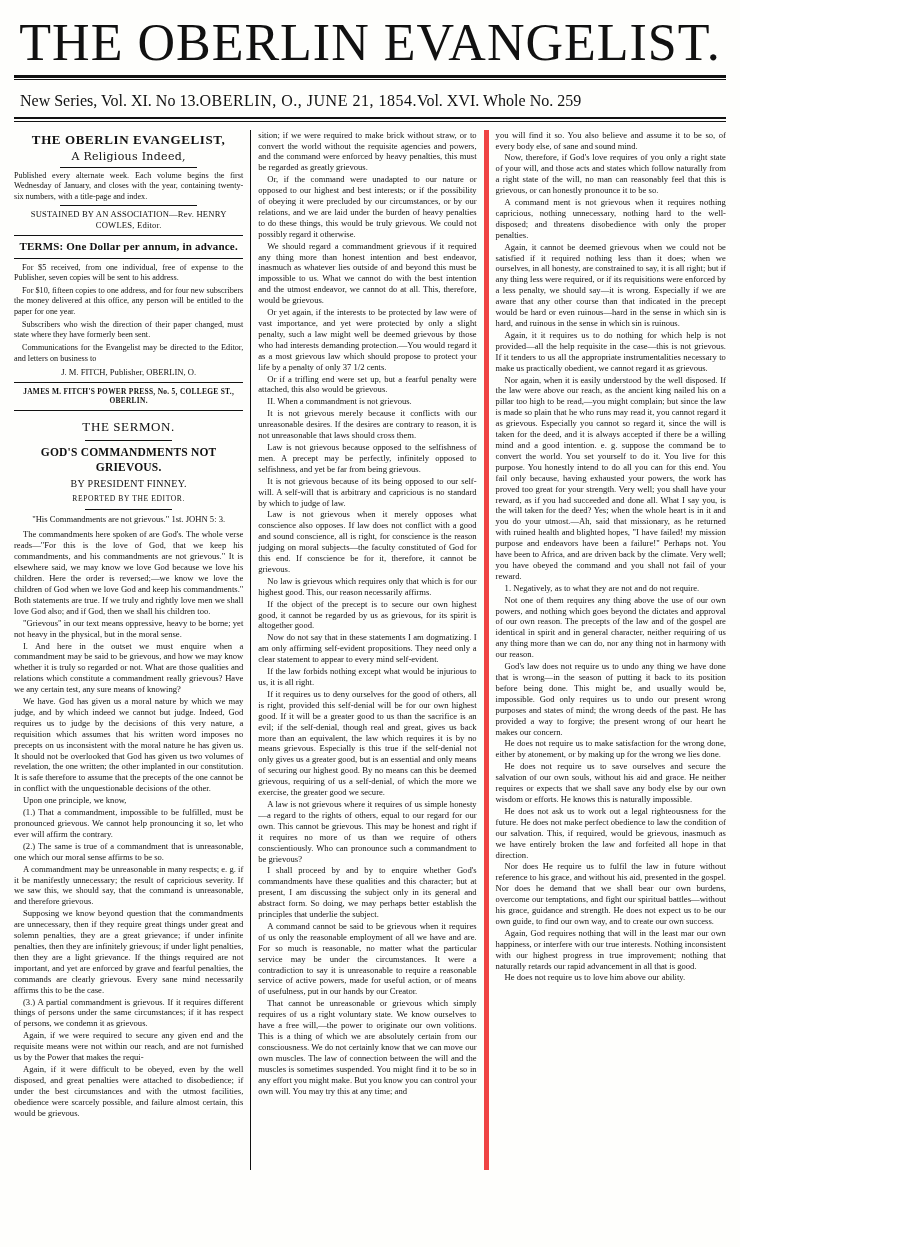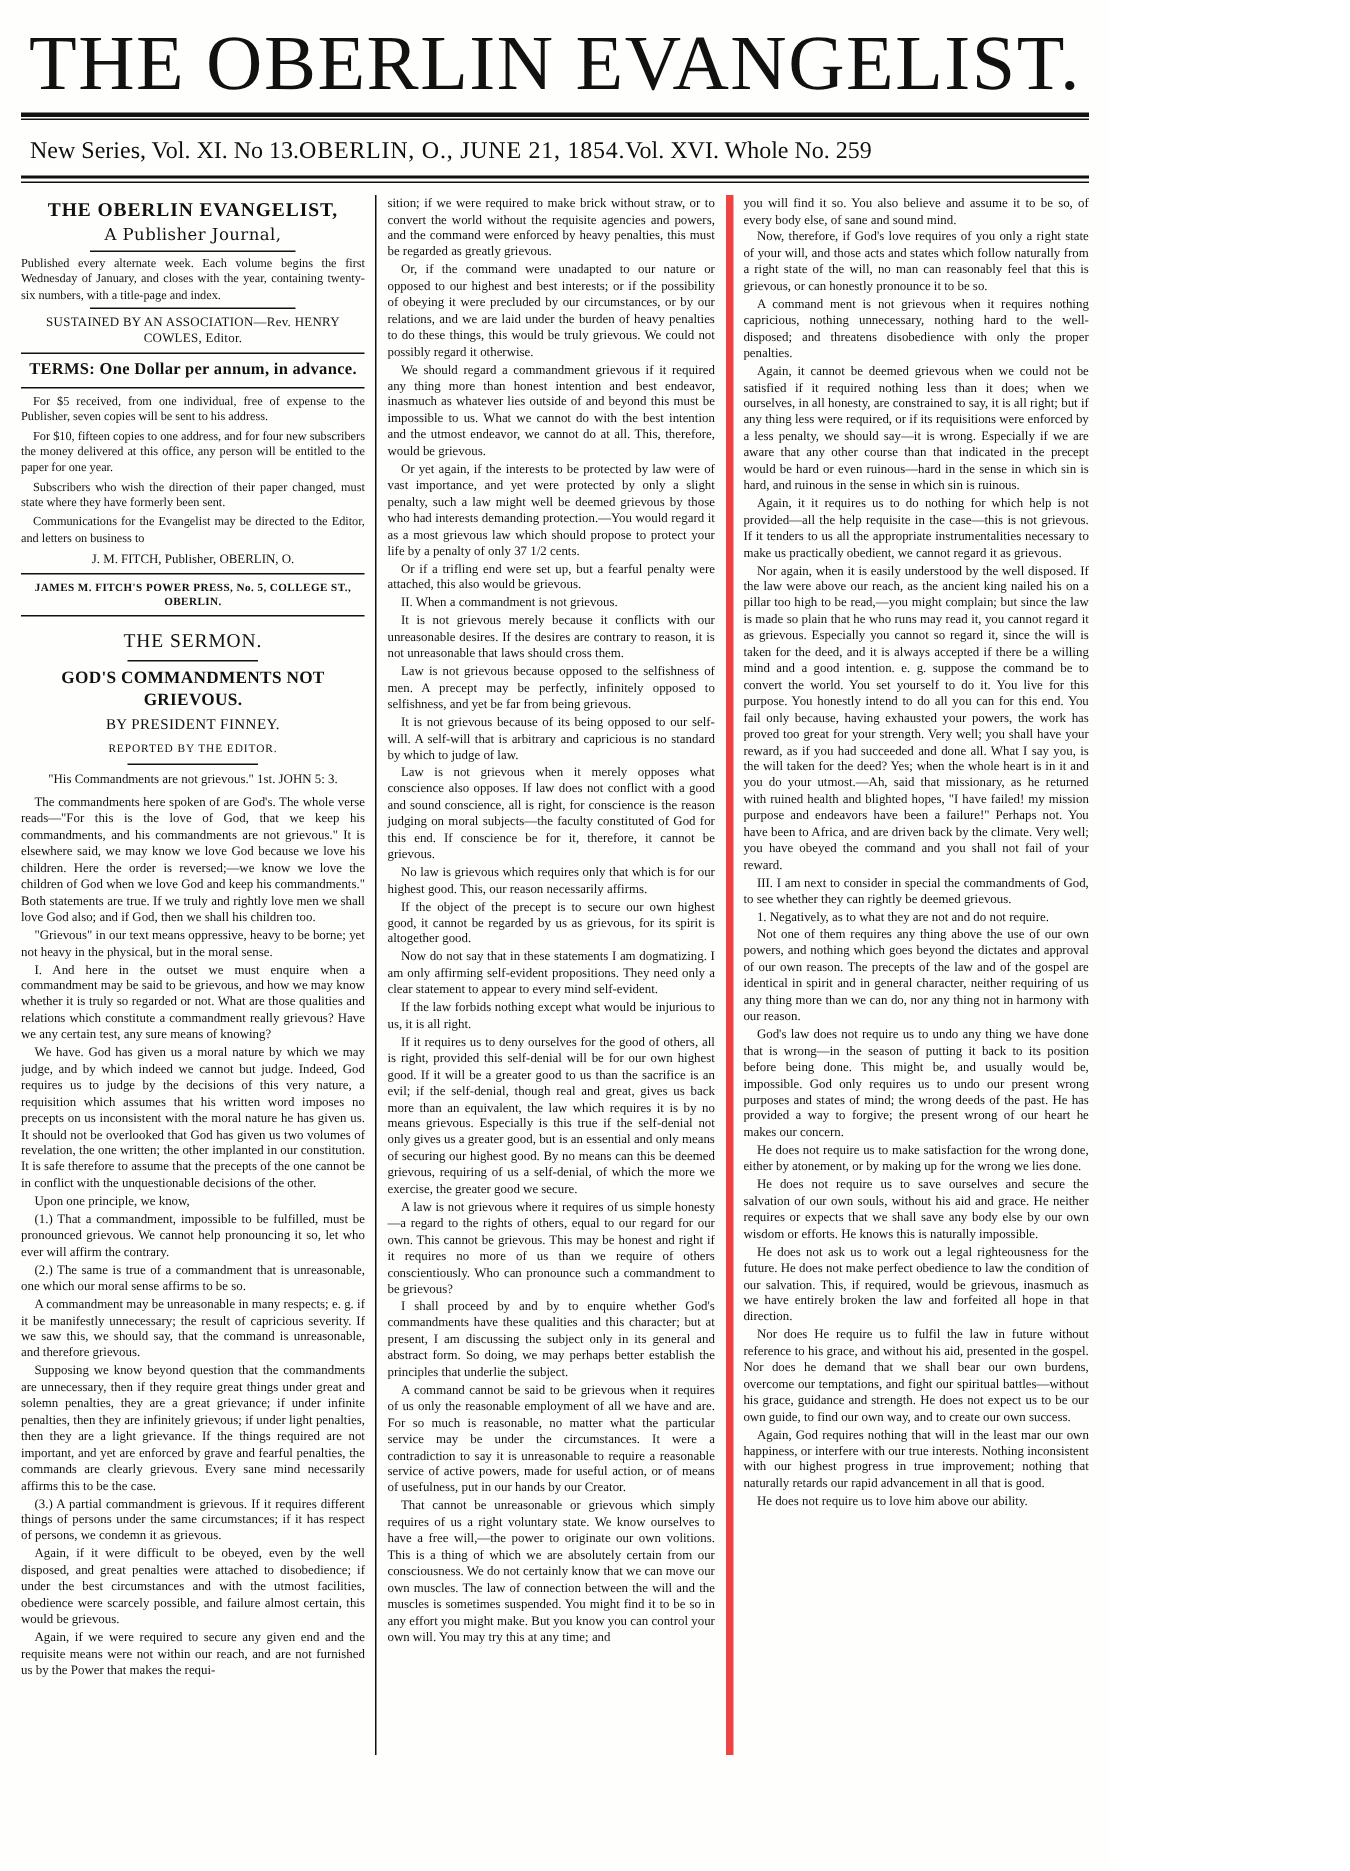--- a/index.html
+++ b/index.html
@@ -203,21 +203,21 @@
   </div>
   <hr class="rule-after-issue">
   <hr class="rule-after-issue2">
 
   <div class="columns">
 
     <div class="col c1">
 
       <div class="nameplate">
         <div class="np-title">THE OBERLIN EVANGELIST,</div>
-        <div class="np-sub">A Publisher Journal,</div>
+        <div class="np-sub">A Religious Indeed,</div>
         <hr class="np-rule">
         <div class="np-body">Published every alternate week.  Each volume begins the first Wednesday of January, and closes with the year, containing twenty-six numbers, with a title-page and index.</div>
         <hr class="np-rule">
         <div class="np-sustained">SUSTAINED BY AN ASSOCIATION—Rev. HENRY COWLES, Editor.</div>
         <hr class="np-rule-full">
         <div class="np-terms">TERMS: One Dollar per annum, in advance.</div>
         <hr class="np-rule-full">
       </div>
 
       <div class="np-item">For $5 received, from one individual, free of expense to the Publisher, seven copies will be sent to his address.</div>
@@ -240,22 +240,22 @@
       <p>The commandments here spoken of are God's.  The whole verse reads—"For this is the love of God, that we keep his commandments, and his commandments are not grievous."  It is elsewhere said, we may know we love God because we love his children.  Here the order is reversed;—we know we love the children of God when we love God and keep his commandments."  Both statements are true.  If we truly and rightly love men we shall love God also; and if God, then we shall his children too.</p>
       <p>"Grievous" in our text means oppressive, heavy to be borne; yet not heavy in the physical, but in the moral sense.</p>
       <p>I. And here in the outset we must enquire when a commandment may be said to be grievous, and how we may know whether it is truly so regarded or not.  What are those qualities and relations which constitute a commandment really grievous?  Have we any certain test, any sure means of knowing?</p>
       <p>We have.  God has given us a moral nature by which we may judge, and by which indeed we cannot but judge.  Indeed, God requires us to judge by the decisions of this very nature, a requisition which assumes that his written word imposes no precepts on us inconsistent with the moral nature he has given us.  It should not be overlooked that God has given us two volumes of revelation, the one written; the other implanted in our constitution.  It is safe therefore to assume that the precepts of the one cannot be in conflict with the unquestionable decisions of the other.</p>
       <p>Upon one principle, we know,</p>
       <p>(1.)  That a commandment, impossible to be fulfilled, must be pronounced grievous.  We cannot help pronouncing it so, let who ever will affirm the contrary.</p>
       <p>(2.)  The same is true of a commandment that is unreasonable, one which our moral sense affirms to be so.</p>
       <p>A commandment may be unreasonable in many respects; e. g. if it be manifestly unnecessary; the result of capricious severity.  If we saw this, we should say, that the command is unreasonable, and therefore grievous.</p>
       <p>Supposing we know beyond question that the commandments are unnecessary, then if they require great things under great and solemn penalties, they are a great grievance; if under infinite penalties, then they are infinitely grievous; if under light penalties, then they are a light grievance.  If the things required are not important, and yet are enforced by grave and fearful penalties, the commands are clearly grievous.  Every sane mind necessarily affirms this to be the case.</p>
       <p>(3.)  A partial commandment is grievous.  If it requires different things of persons under the same circumstances; if it has respect of persons, we condemn it as grievous.</p>
+      <p>Again, if we were required to secure any given end and the requisite means were not within our reach, and are not furnished us by the Power that makes the requi-</p>
       <p>Again, if it were difficult to be obeyed, even by the well disposed, and great penalties were attached to disobedience; if under the best circumstances and with the utmost facilities, obedience were scarcely possible, and failure almost certain, this would be grievous.</p>
-      <p>Again, if we were required to secure any given end and the requisite means were not within our reach, and are not furnished us by the Power that makes the requi-</p>
       <p></p>
     </div>
 
     <div class="col c2">
       <p class="noind">sition; if we were required to make brick without straw, or to convert the world without the requisite agencies and powers, and the command were enforced by heavy penalties, this must be regarded as greatly grievous.</p>
       <p>Or, if the command were unadapted to our nature or opposed to our highest and best interests; or if the possibility of obeying it were precluded by our circumstances, or by our relations, and we are laid under the burden of heavy penalties to do these things, this would be truly grievous.  We could not possibly regard it otherwise.</p>
       <p>We should regard a commandment grievous if it required any thing more than honest intention and best endeavor, inasmuch as whatever lies outside of and beyond this must be impossible to us.  What we cannot do with the best intention and the utmost endeavor, we cannot do at all.  This, therefore, would be grievous.</p>
       <p>Or yet again, if the interests to be protected by law were of vast importance, and yet were protected by only a slight penalty, such a law might well be deemed grievous by those who had interests demanding protection.—You would regard it as a most grievous law which should propose to protect your life by a penalty of only 37 1/2 cents.</p>
       <p>Or if a trifling end were set up, but a fearful penalty were attached, this also would be grievous.</p>
       <p>II.  When a commandment is not grievous.</p>
@@ -274,21 +274,20 @@
       <p>That cannot be unreasonable or grievous which simply requires of us a right voluntary state.  We know ourselves to have a free will,—the power to originate our own volitions.  This is a thing of which we are absolutely certain from our consciousness.  We do not certainly know that we can move our own muscles.  The law of connection between the will and the muscles is sometimes suspended.  You might find it to be so in any effort you might make.  But you know you can control your own will.  You may try this at any time; and</p>
     </div>
 
     <div class="col c3">
       <p class="noind">you will find it so.  You also believe and assume it to be so, of every body else, of sane and sound mind.</p>
       <p>Now, therefore, if God's love requires of you only a right state of your will, and those acts and states which follow naturally from a right state of the will, no man can reasonably feel that this is grievous, or can honestly pronounce it to be so.</p>
       <p>A command ment is not grievous when it requires nothing capricious, nothing unnecessary, nothing hard to the well-disposed; and threatens disobedience with only the proper penalties.</p>
       <p>Again, it cannot be deemed grievous when we could not be satisfied if it required nothing less than it does; when we ourselves, in all honesty, are constrained to say, it is all right; but if any thing less were required, or if its requisitions were enforced by a less penalty, we should say—it is wrong.  Especially if we are aware that any other course than that indicated in the precept would be hard or even ruinous—hard in the sense in which sin is hard, and ruinous in the sense in which sin is ruinous.</p>
       <p>Again, it it requires us to do nothing for which help is not provided—all the help requisite in the case—this is not grievous.  If it tenders to us all the appropriate instrumentalities necessary to make us practically obedient, we cannot regard it as grievous.</p>
       <p>Nor again, when it is easily understood by the well disposed.  If the law were above our reach, as the ancient king nailed his on a pillar too high to be read,—you might complain; but since the law is made so plain that he who runs may read it, you cannot regard it as grievous.  Especially you cannot so regard it, since the will is taken for the deed, and it is always accepted if there be a willing mind and a good intention.  e. g. suppose the command be to convert the world.  You set yourself to do it.  You live for this purpose.  You honestly intend to do all you can for this end.  You fail only because, having exhausted your powers, the work has proved too great for your strength.  Very well; you shall have your reward, as if you had succeeded and done all.  What I say you, is the will taken for the deed?  Yes; when the whole heart is in it and you do your utmost.—Ah, said that missionary, as he returned with ruined health and blighted hopes, "I have failed! my mission purpose and endeavors have been a failure!"  Perhaps not.  You have been to Africa, and are driven back by the climate.  Very well; you have obeyed the command and you shall not fail of your reward.</p>
-      <p>III.  I am next to consider in special the commandments of God, to see whether they can rightly be deemed grievous.</p>
       <p>1.  Negatively, as to what they are not and do not require.</p>
       <p>Not one of them requires any thing above the use of our own powers, and nothing which goes beyond the dictates and approval of our own reason.  The precepts of the law and of the gospel are identical in spirit and in general character, neither requiring of us any thing more than we can do, nor any thing not in harmony with our reason.</p>
       <p>God's law does not require us to undo any thing we have done that is wrong—in the season of putting it back to its position before being done.  This might be, and usually would be, impossible.  God only requires us to undo our present wrong purposes and states of mind; the wrong deeds of the past.  He has provided a way to forgive; the present wrong of our heart he makes our concern.</p>
       <p>He does not require us to make satisfaction for the wrong done, either by atonement, or by making up for the wrong we lies done.</p>
       <p>He does not require us to save ourselves and secure the salvation of our own souls, without his aid and grace.  He neither requires or expects that we shall save any body else by our own wisdom or efforts.  He knows this is naturally impossible.</p>
       <p>He does not ask us to work out a legal righteousness for the future.  He does not make perfect obedience to law the condition of our salvation.  This, if required, would be grievous, inasmuch as we have entirely broken the law and forfeited all hope in that direction.</p>
       <p>Nor does He require us to fulfil the law in future without reference to his grace, and without his aid, presented in the gospel.  Nor does he demand that we shall bear our own burdens, overcome our temptations, and fight our spiritual battles—without his grace, guidance and strength.  He does not expect us to be our own guide, to find our own way, and to create our own success.</p>
       <p>Again, God requires nothing that will in the least mar our own happiness, or interfere with our true interests.  Nothing inconsistent with our highest progress in true improvement; nothing that naturally retards our rapid advancement in all that is good.</p>
       <p>He does not require us to love him above our ability.</p>
     </div>

